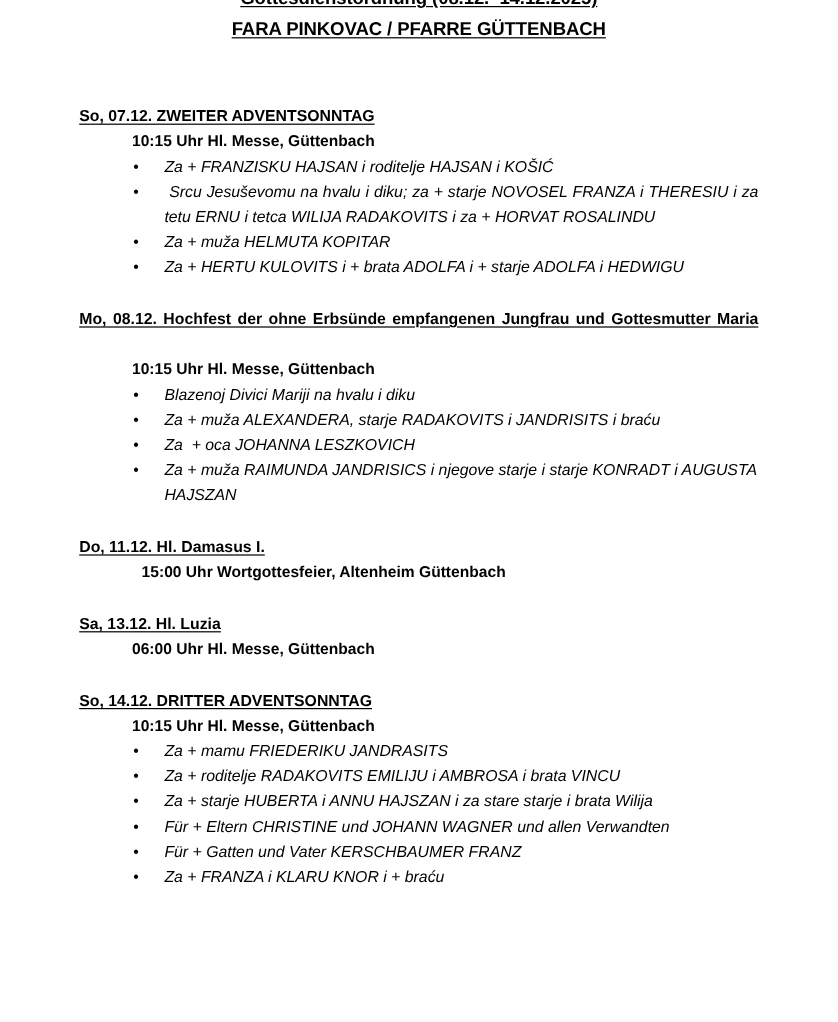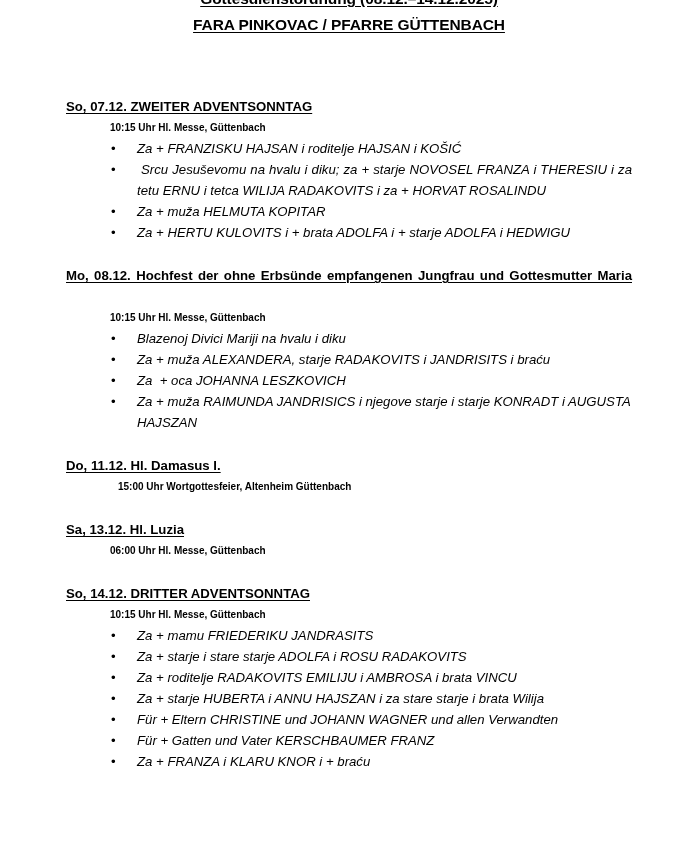--- a/index.html
+++ b/index.html
@@ -38,21 +38,21 @@
     text-align: center;
   }
   .title-line span.u {
     text-decoration: underline;
     text-underline-offset: 2px;
   }
   
   .content {
     position: absolute;
     left: 66px;
-    top: 96px;
+    top: 86px;
     width: 566px;
   }
   .section {
     margin: 0 0 0 0;
   }
   .sec-gap {
     height: 22px;
   }
   .day-header {
     font-size: 13.2px;
@@ -68,21 +68,21 @@
   }
   .day-header.two-line {
     text-align: justify;
   }
   .day-header.two-line::after {
     content: "";
     display: inline-block;
     width: 100%;
   }
   .service {
-    font-size: 10px;
+    font-size: 13px;
     font-weight: bold;
     line-height: 21px;
     margin: 0;
     padding-left: 44px;
   }
   .service.deep {
     padding-left: 52px;
   }
   ul.intentions {
     list-style: none;
@@ -165,21 +165,20 @@
       <p class="service">06:00 Uhr Hl. Messe, Güttenbach</p>
     </div>
 
     <div class="sec-gap"></div>
 
     <div class="section">
       <p class="day-header"><span>So, 14.12. DRITTER ADVENTSONNTAG</span></p>
       <p class="service">10:15 Uhr Hl. Messe, Güttenbach</p>
       <ul class="intentions">
         <li>Za + mamu FRIEDERIKU JANDRASITS</li>
-        <li>Za + starje i stare starje ADOLFA i ROSU RADAKOVITS</li>
         <li>Za + roditelje RADAKOVITS EMILIJU i AMBROSA i brata VINCU</li>
         <li>Za + starje HUBERTA i ANNU HAJSZAN i za stare starje i brata Wilija</li>
         <li>Für + Eltern CHRISTINE und JOHANN WAGNER und allen Verwandten</li>
         <li>Für + Gatten und Vater KERSCHBAUMER FRANZ</li>
         <li>Za + FRANZA i KLARU KNOR i + braću</li>
       </ul>
     </div>
 
   </div>
 </div>

